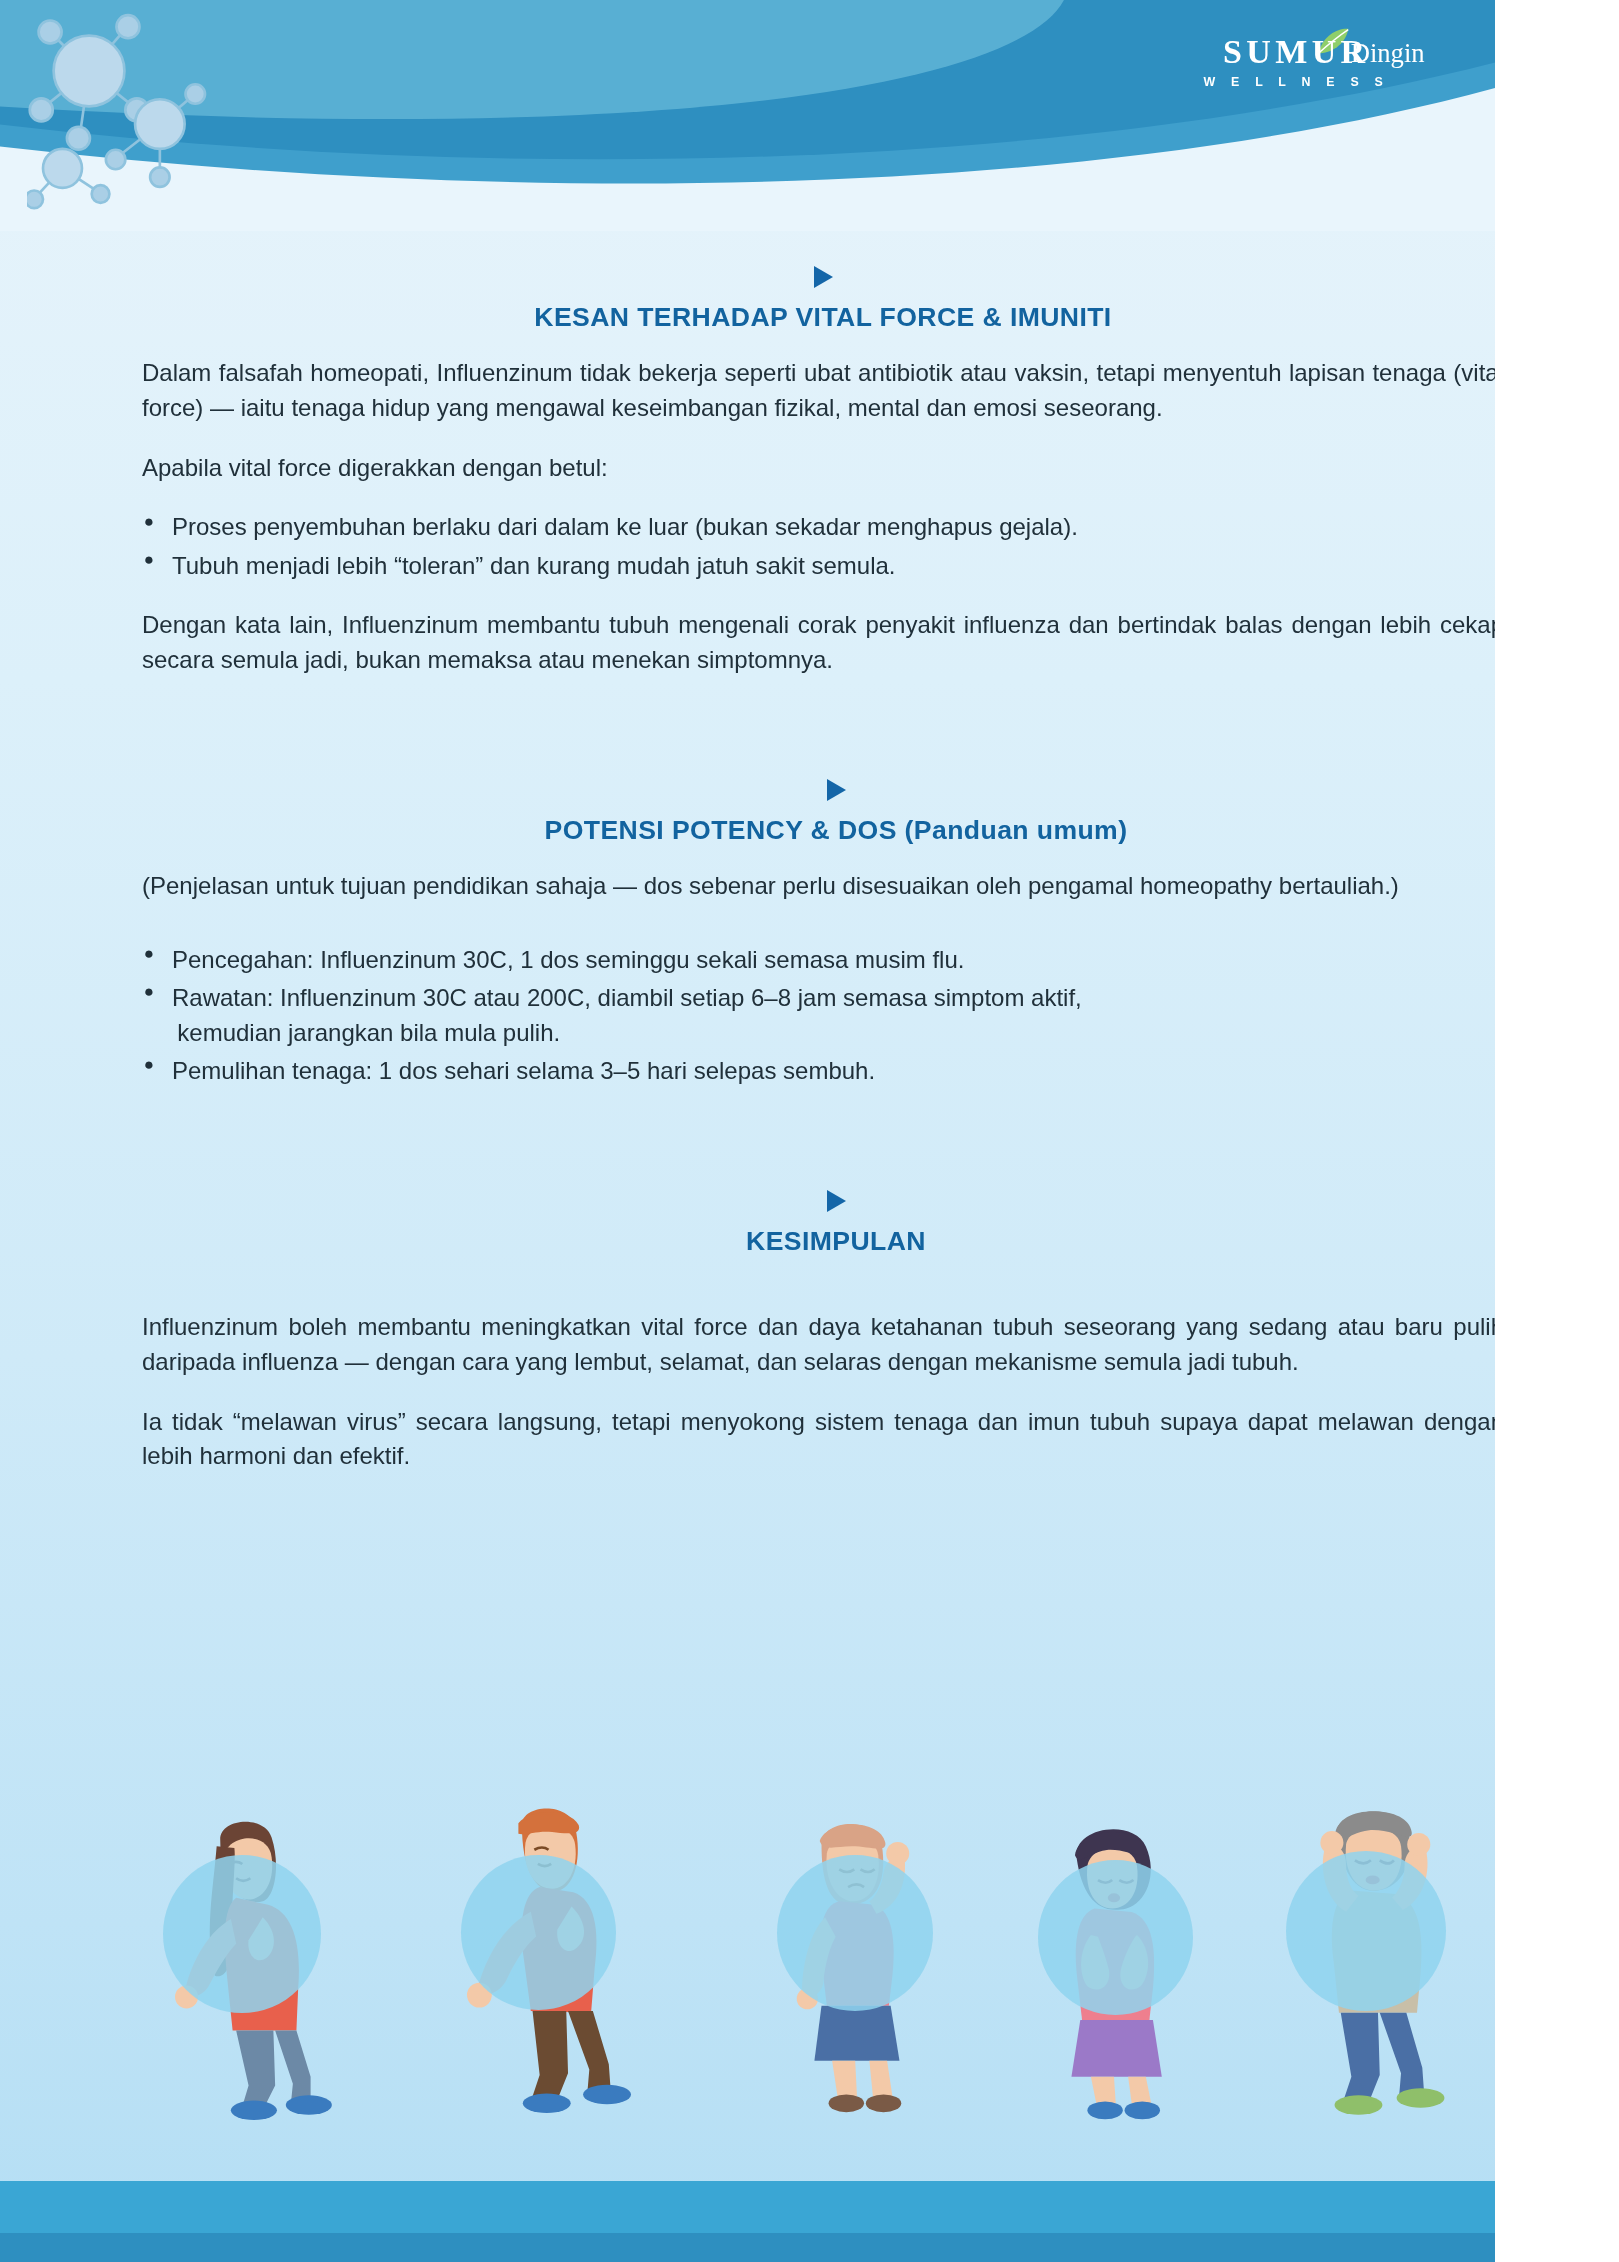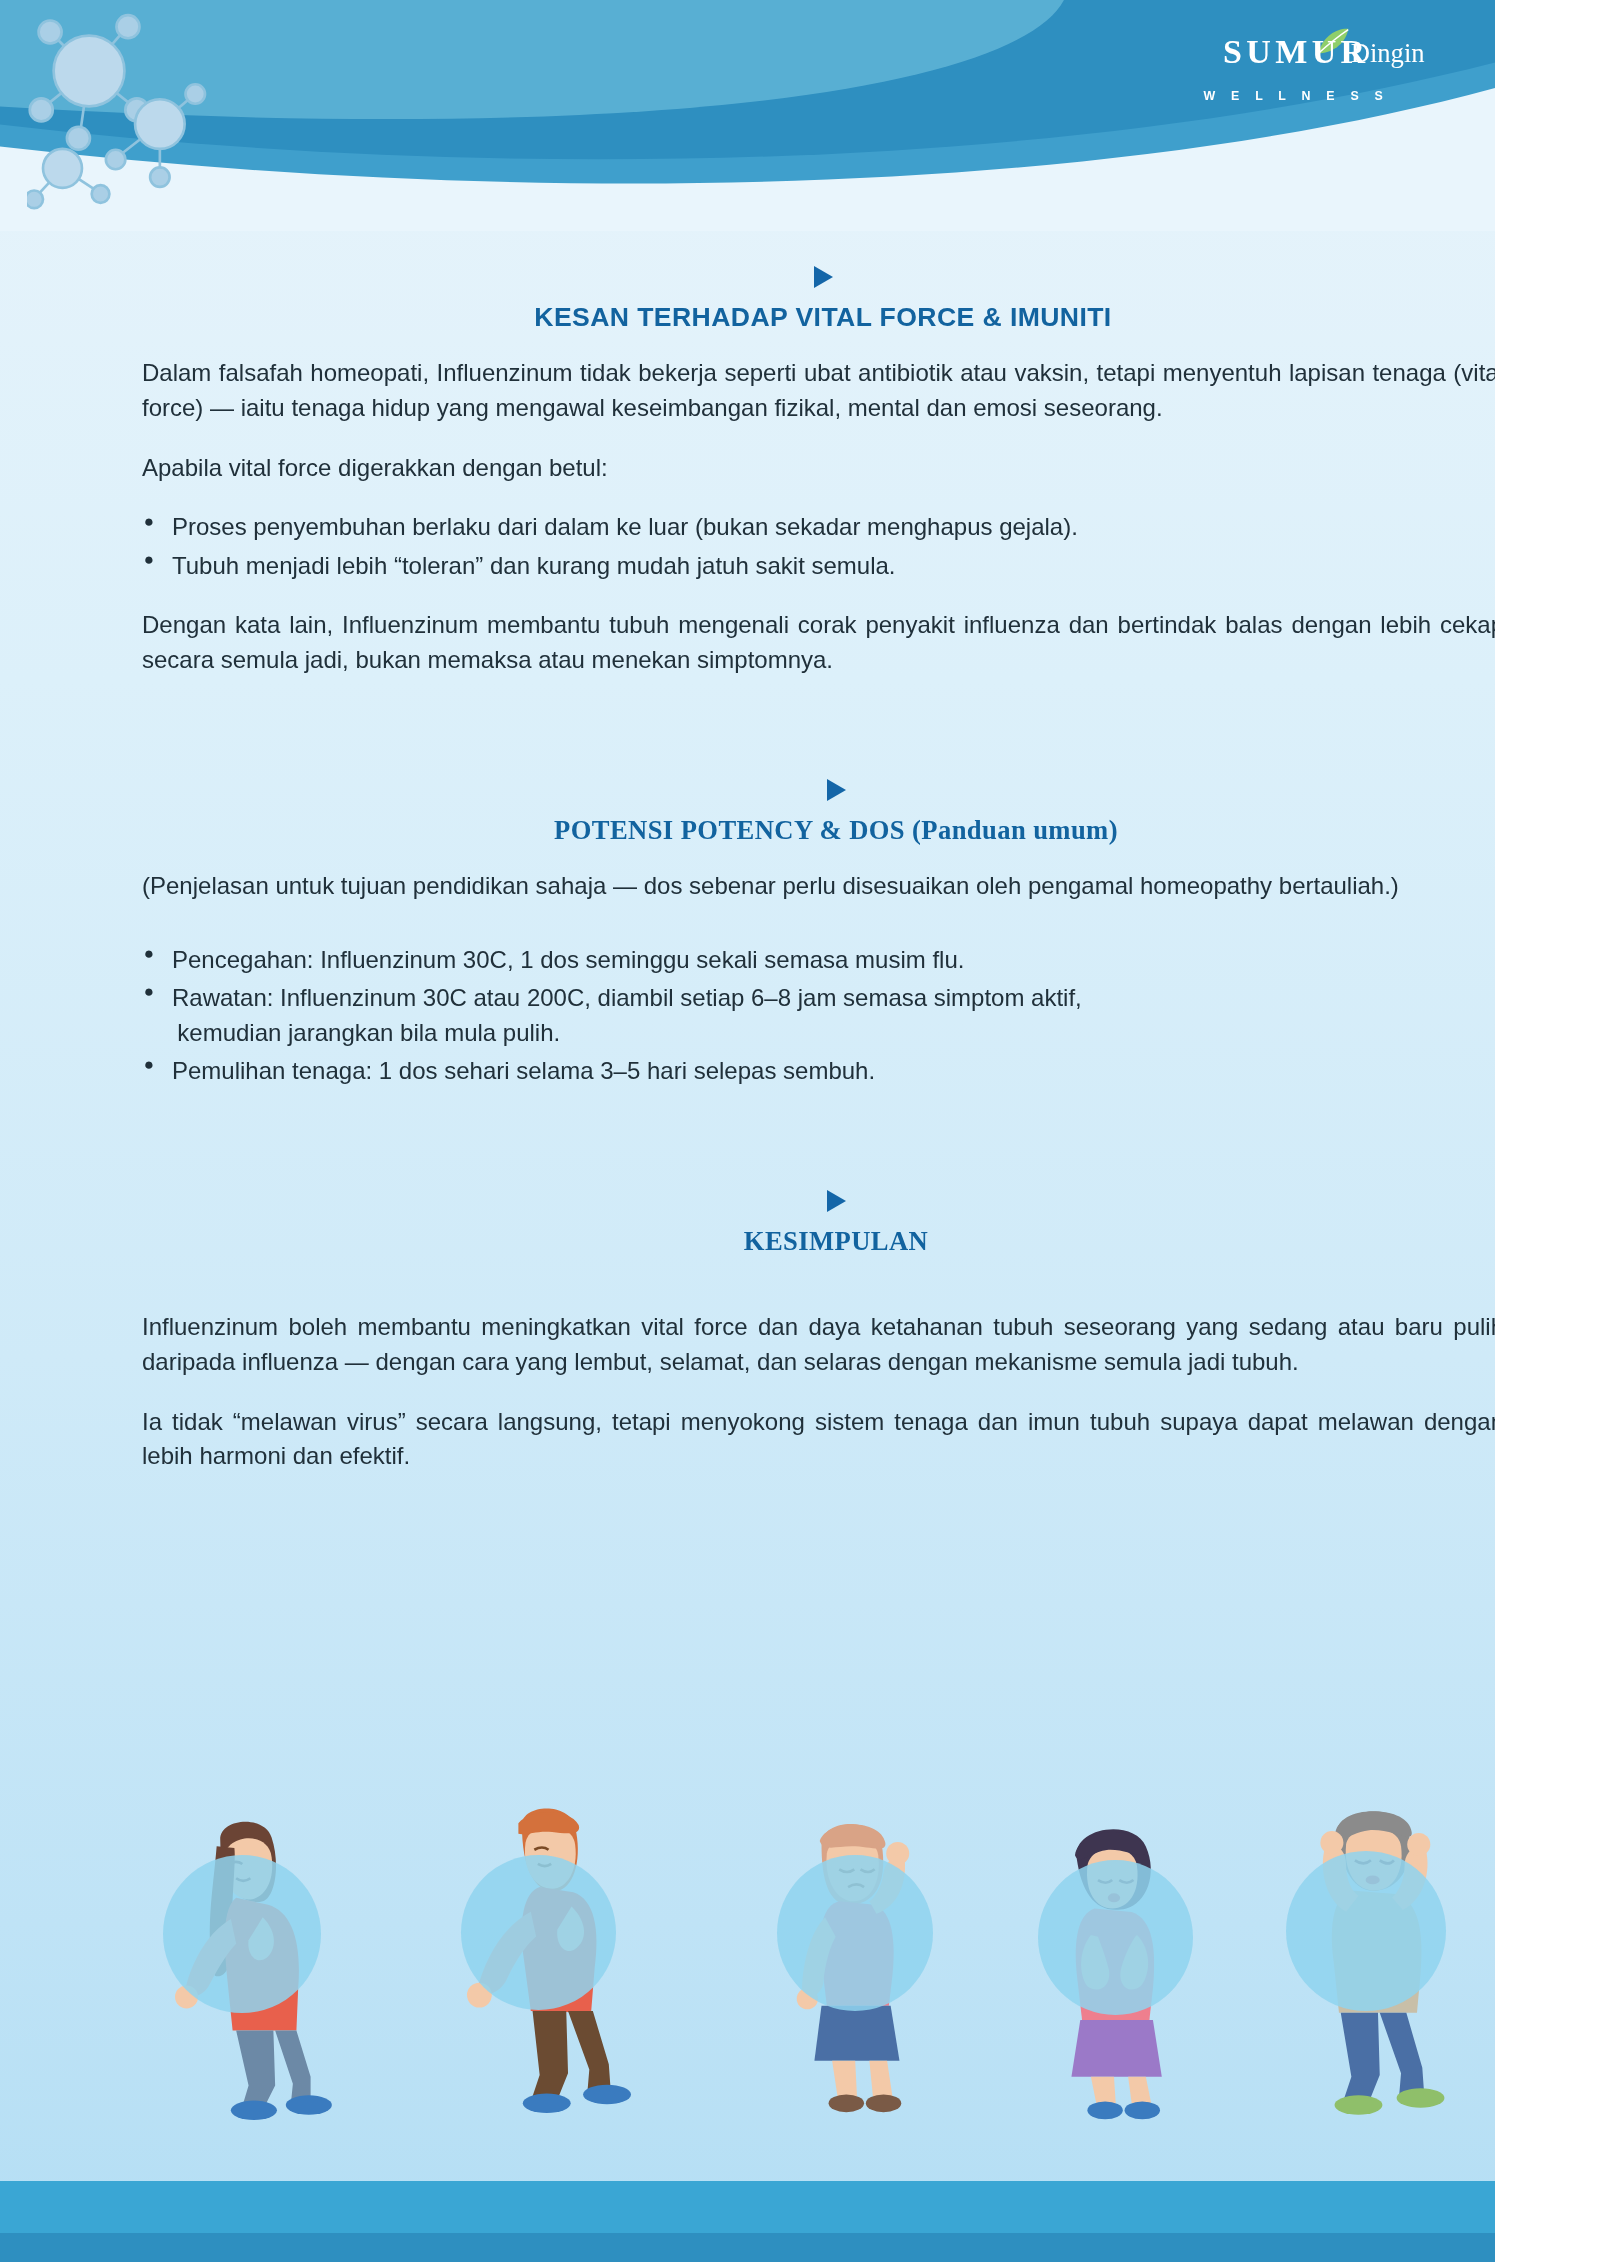--- a/index.html
+++ b/index.html
@@ -85,21 +85,21 @@
   }
   .logo-script {
     position: absolute;
     right: -55px;
     top: 5.3px;
     font-family: "Liberation Serif", serif;
     font-size: 26.6px;
     color: #ffffff;
   }
   .logo-sub {
-    margin-top: 21px;
+    margin-top: 7px;
     font-size: 12.4px;
     letter-spacing: 6.2px;
     color: #ffffff;
     font-weight: 600;
   }
   .leaf {
     position: absolute;
     top: -8.9px;
     right: 39px;
   }
@@ -172,21 +172,21 @@
     display: block;
     padding-left: 5.3px;
   }
 
   .gap-lg { height: 76px; }
   .gap-sm { height: 30px; }
 
   .para-tight { margin-bottom: 8.9px; }
 
   
-  .sec2-head { margin-left: 26px; font-family: Liberation Serif, serif; }
+  .sec2-head { margin-left: 26px; }
   .sec2-note {
     font-size: 24px;
     line-height: 1.45;
     color: #20303a;
     margin: 0 0 39px 0;
     padding-left: 0;
   }
   .sec2-list li { padding-left: 34px; }
   .sec2-list li::before { left: 5.3px; }
 

